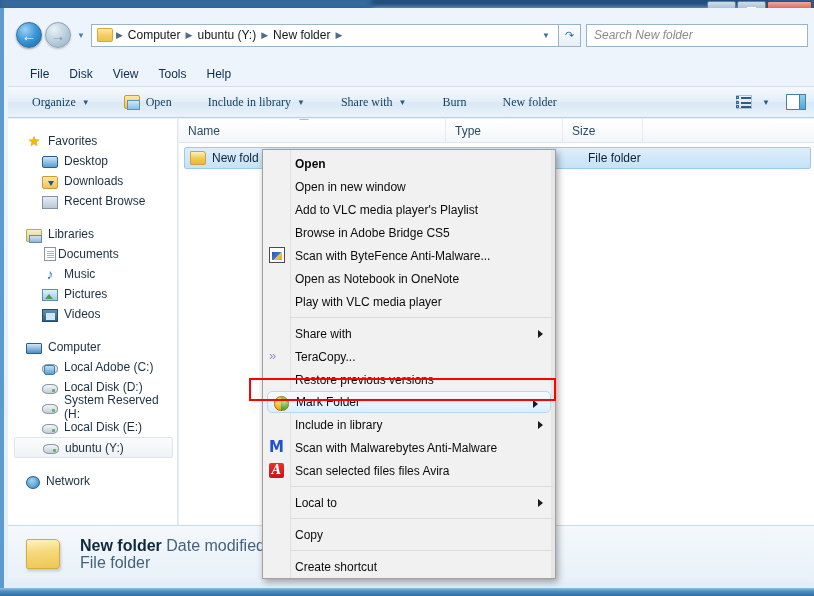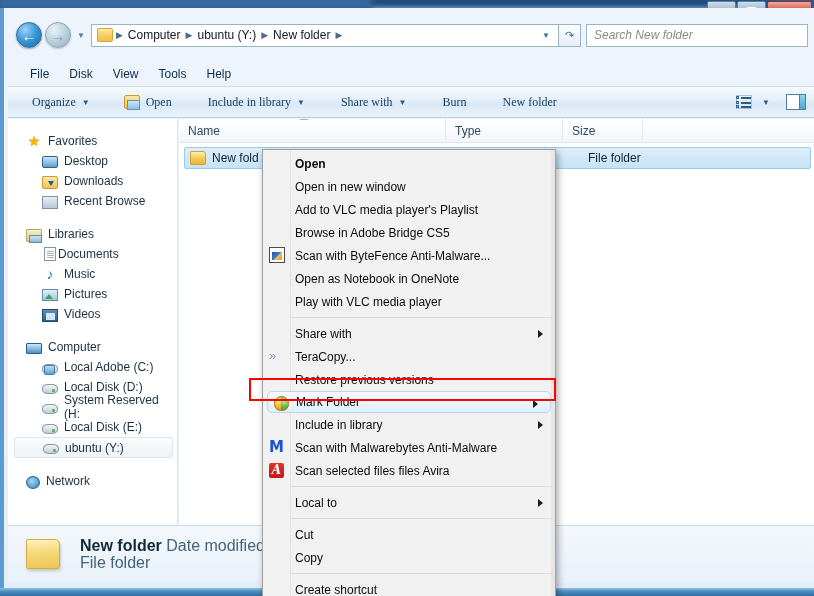--- a/index.html
+++ b/index.html
@@ -606,23 +606,20 @@
   <div class="ctxsep"></div>
 
   <div class="ctxitem">
     <span class="lbl">Local to</span>
     <span class="arrow"></span>
   </div>
 
   <div class="ctxsep"></div>
 
   <div class="ctxitem">
-    <span class="lbl">Cut</span>
-  </div>
-  <div class="ctxitem">
     <span class="lbl">Copy</span>
   </div>
 
   <div class="ctxsep"></div>
 
   <div class="ctxitem">
     <span class="lbl">Create shortcut</span>
   </div>
 
 </div>

